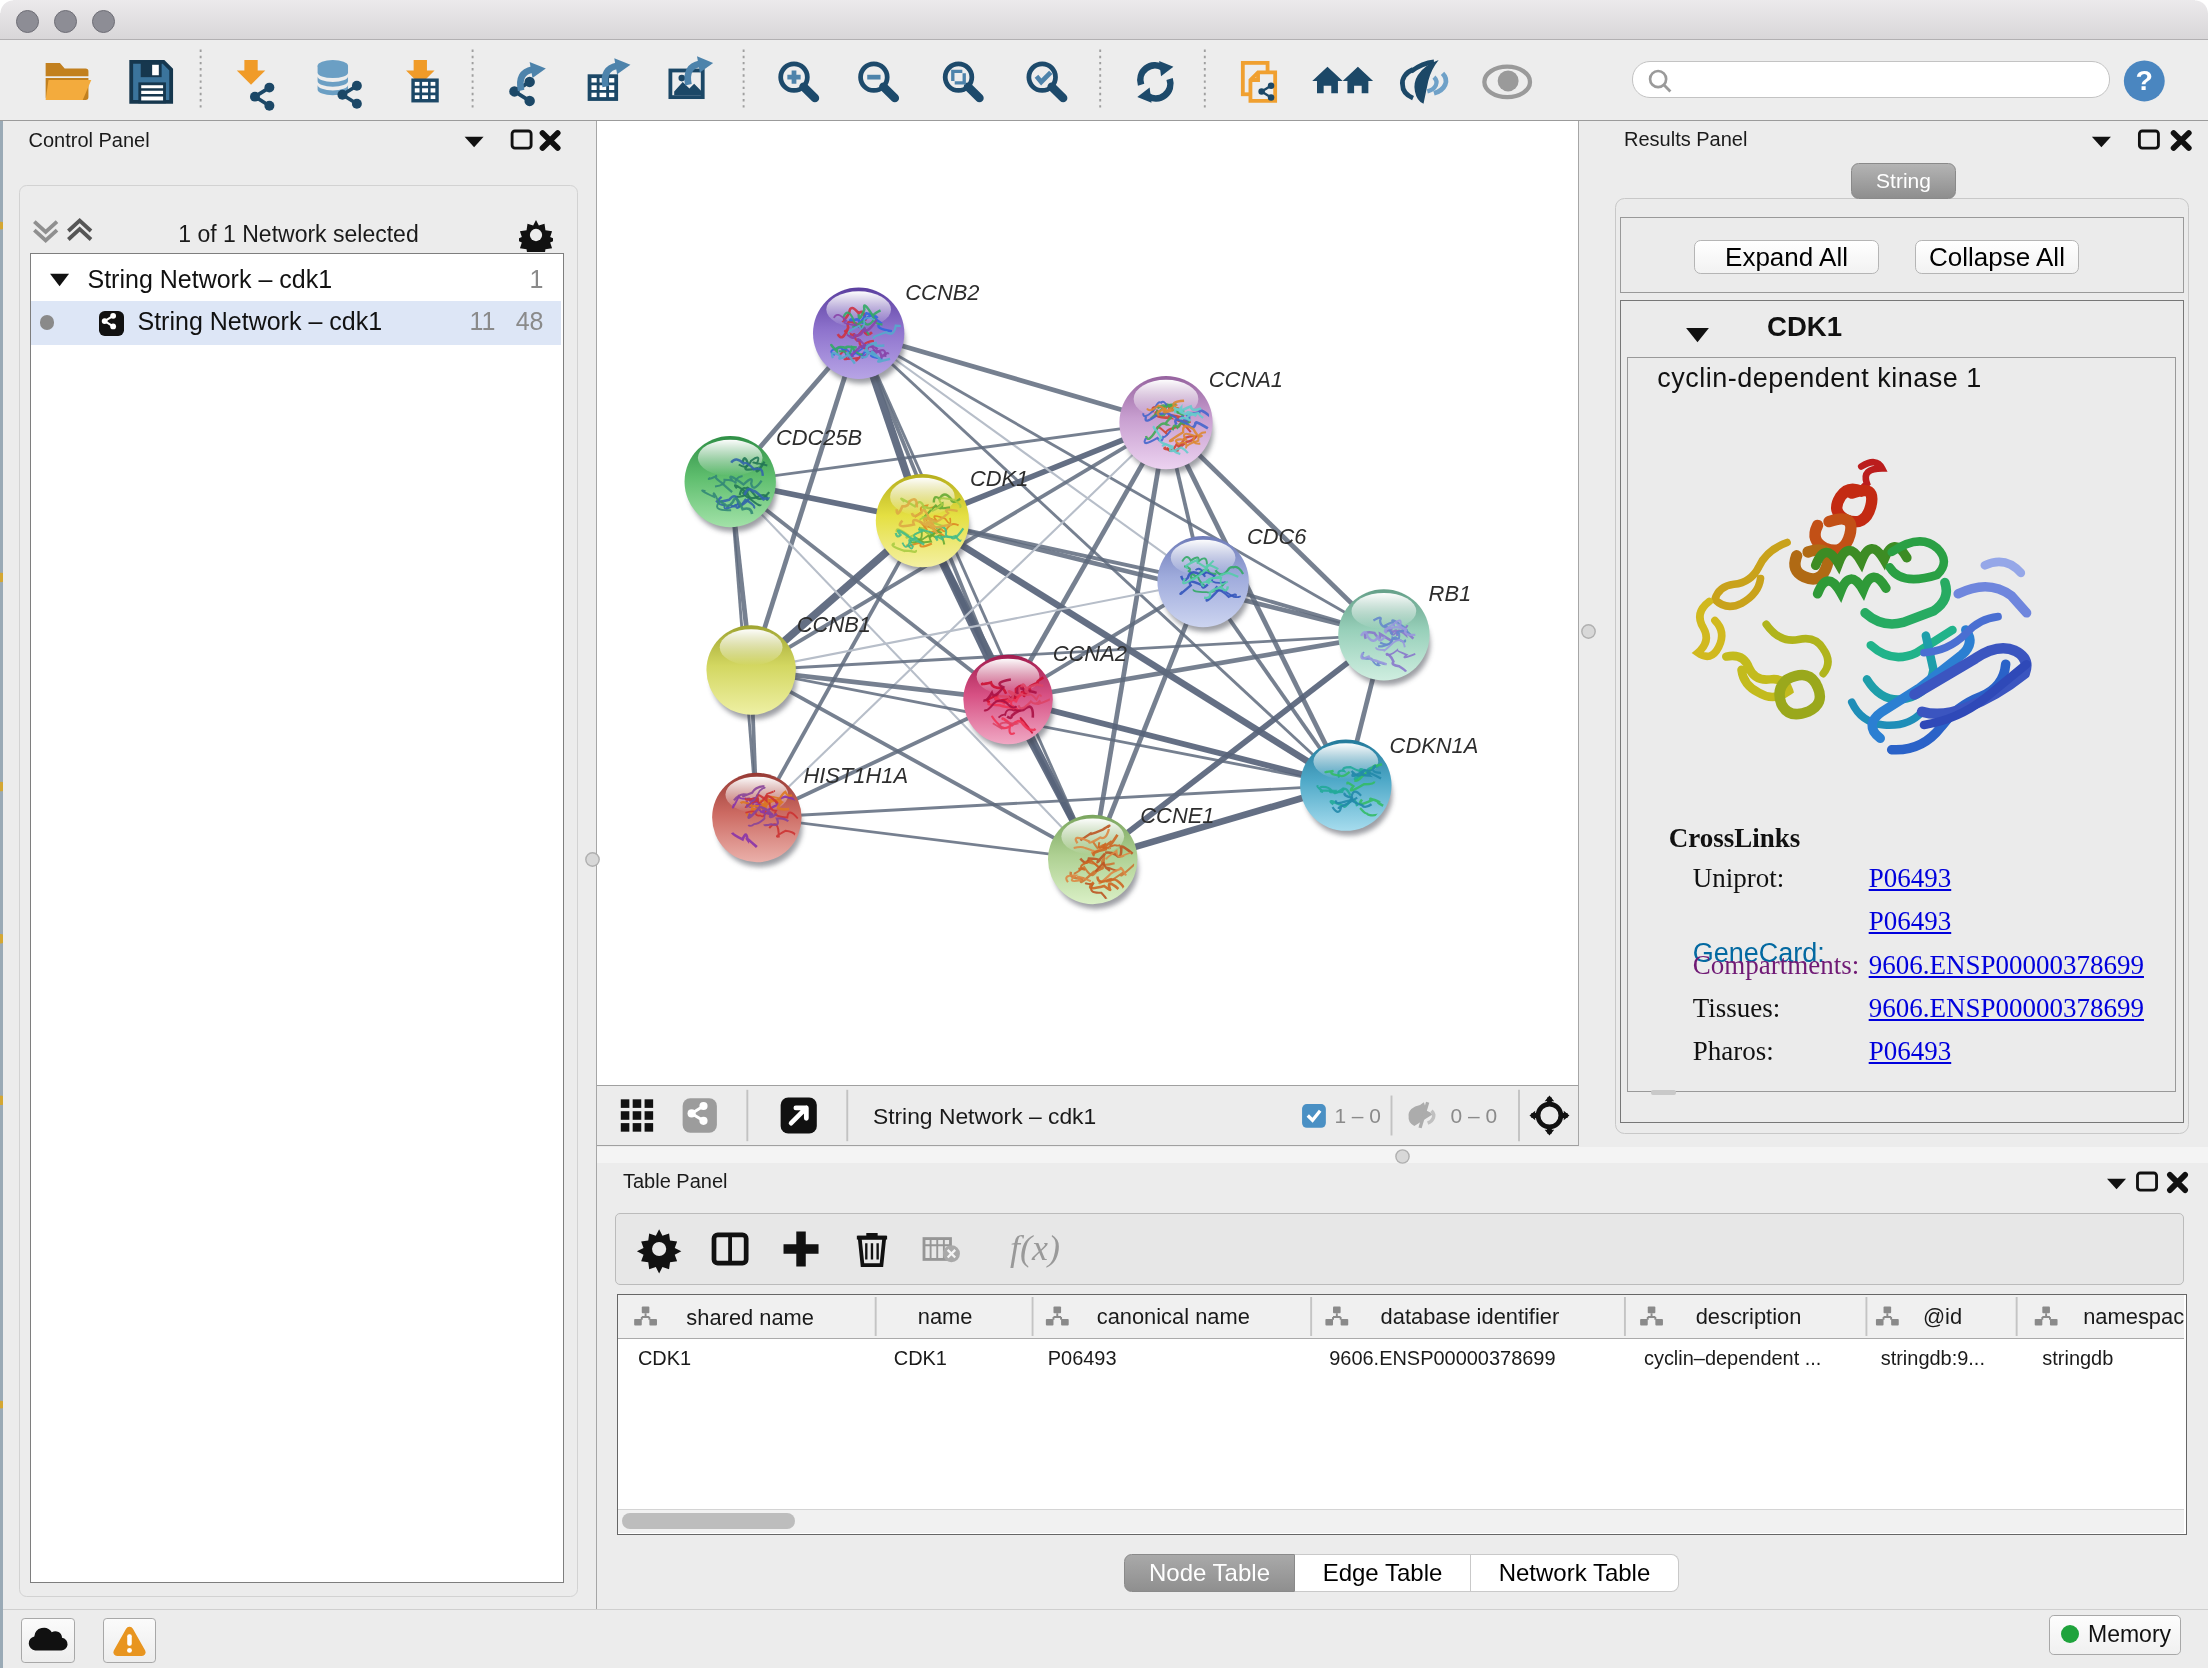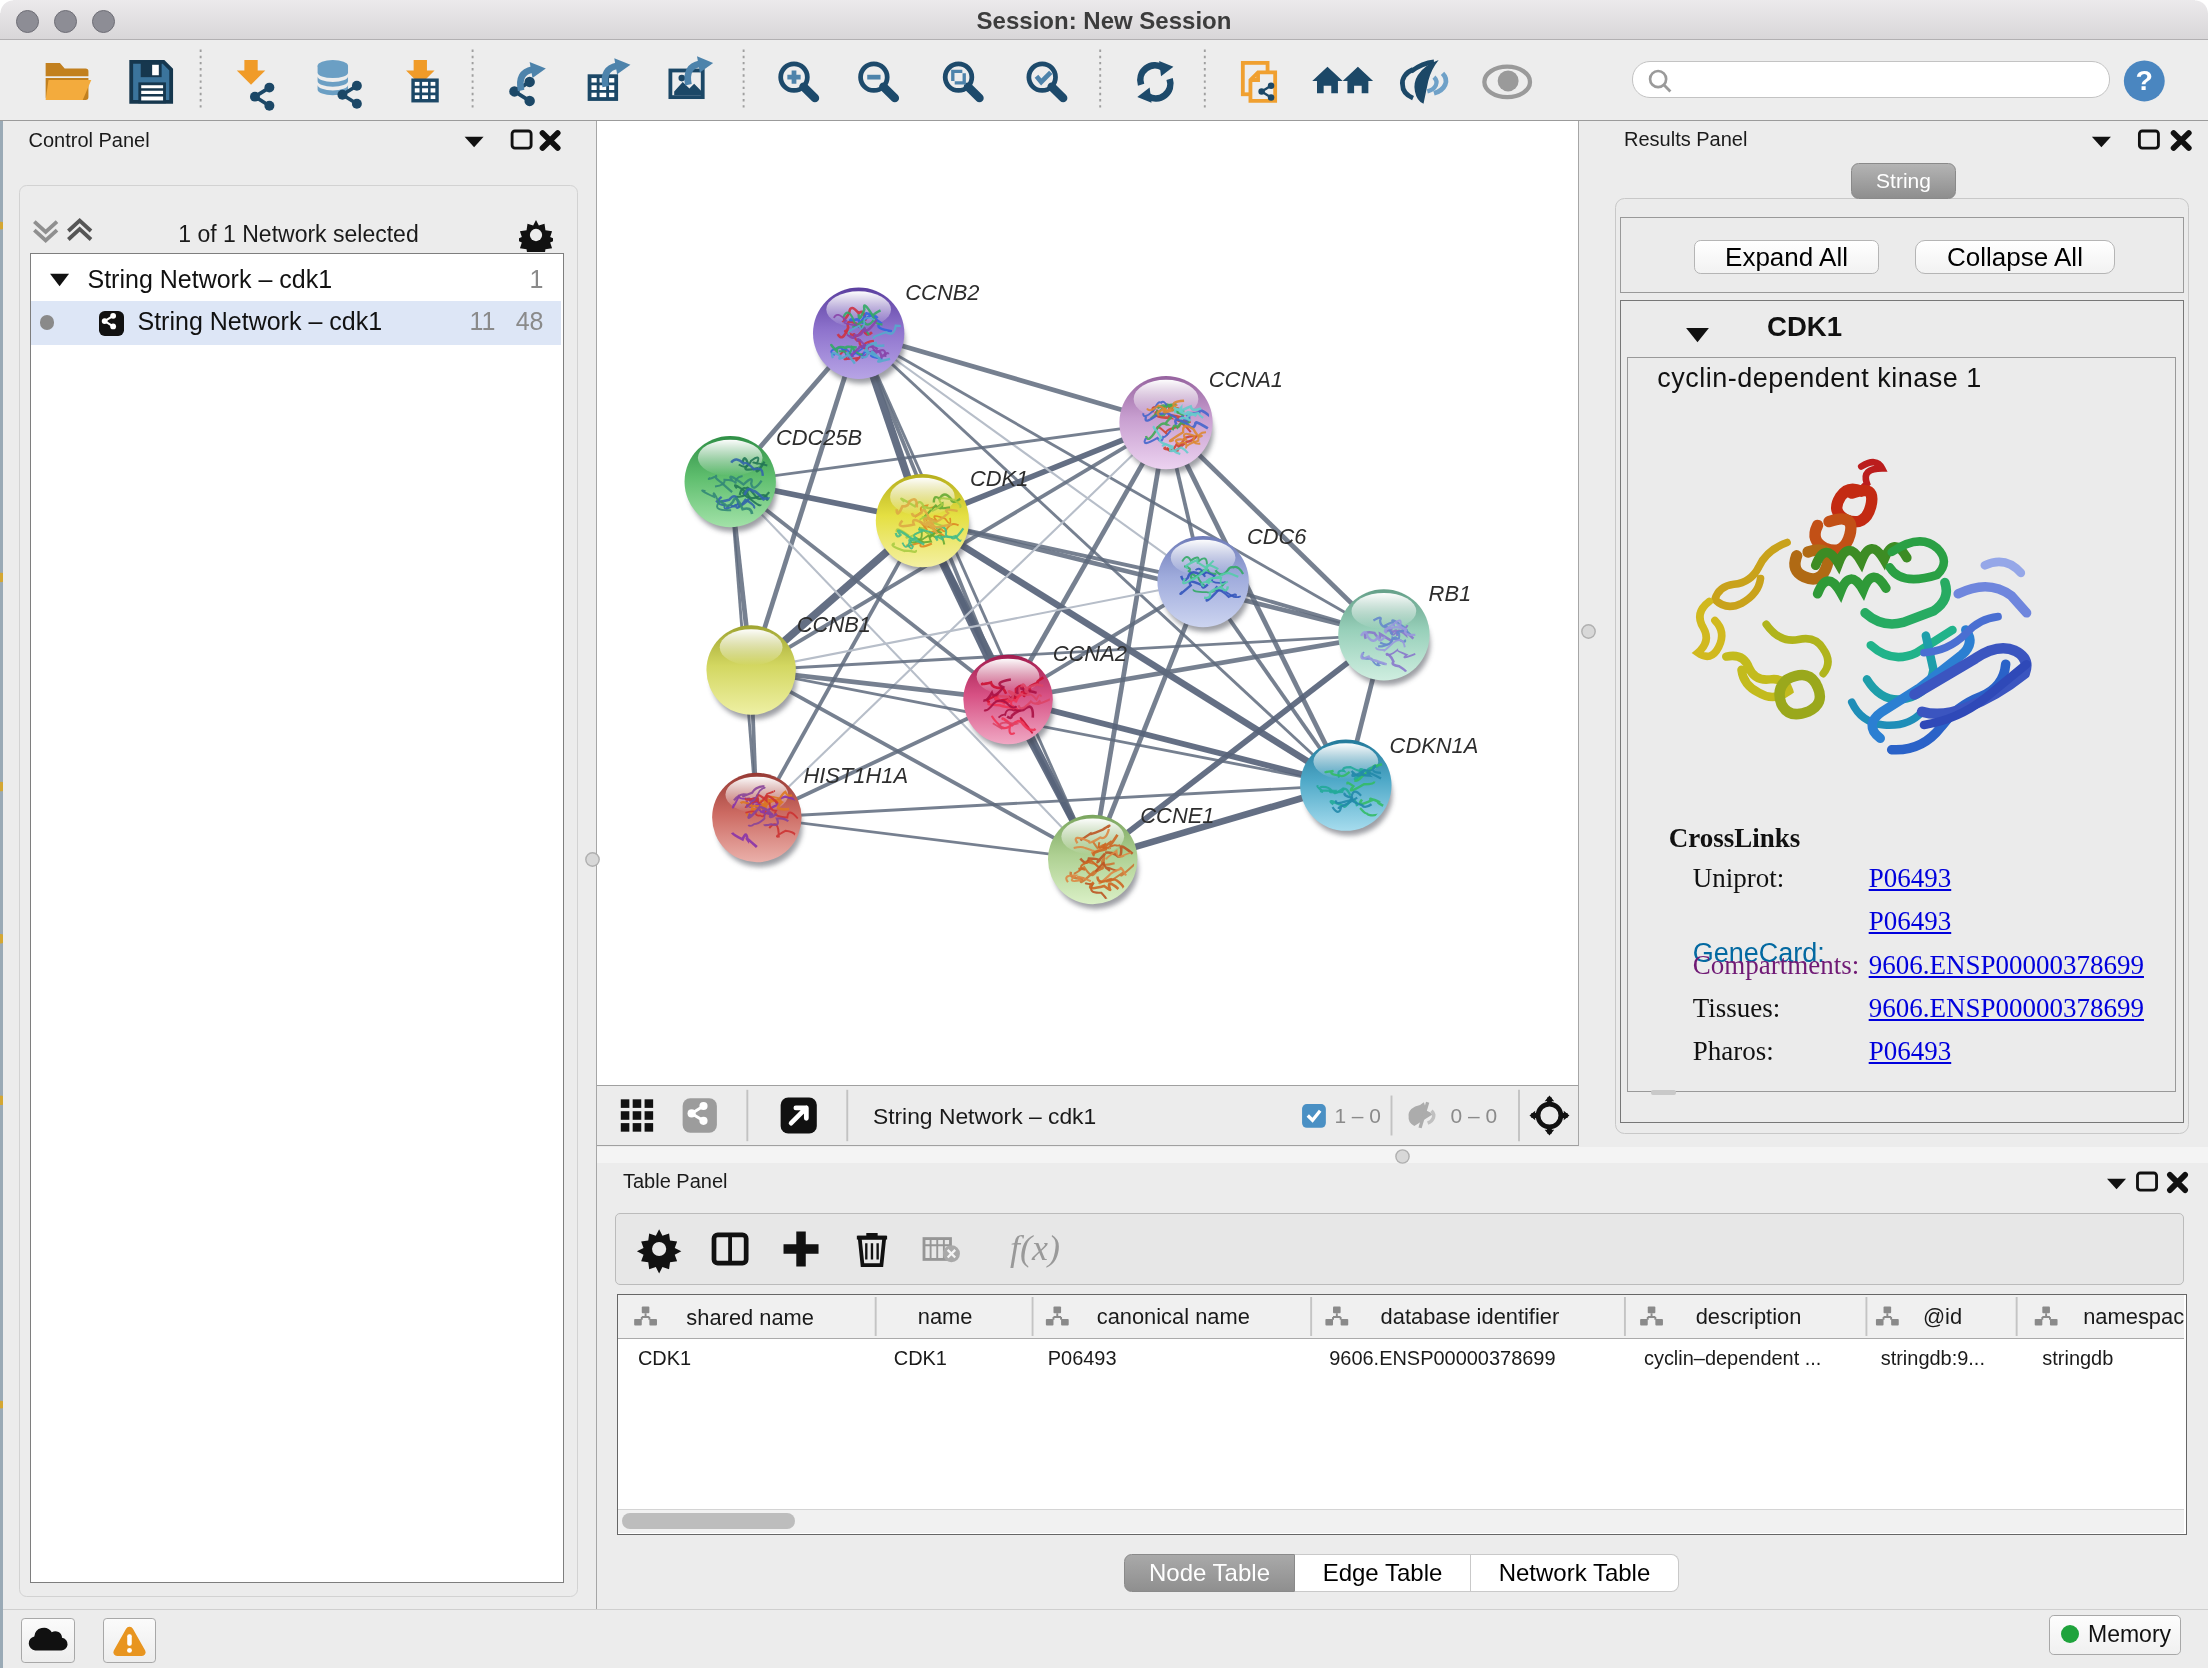--- a/index.html
+++ b/index.html
@@ -19,21 +19,20 @@
 .wbtn{position:absolute;background:linear-gradient(#ffffff,#f2f2f2);border:1px solid #b5b5b5;
  border-radius:6.7px;box-sizing:border-box;text-align:center;color:#000;}
 </style>
 </head>
 <body>
 
 <div class="abs titlebar">
  <div class="tl" style="left:16px;"></div>
  <div class="tl" style="left:54px;"></div>
  <div class="tl" style="left:92px;"></div>
- <div class="title">Session: New Session</div>
 </div>
 
 <div class="abs toolbar" id="toolbar">
 <svg width="2208" height="80" style="position:absolute;left:0;top:0;" viewBox="0 0 2322 84">
 <defs>
 <g id="shr">
           <circle cx="14" cy="0" r="5.5" fill="#1c4867"></circle>
           <circle cx="-2" cy="10" r="5.5" fill="#1c4867"></circle>
           <circle cx="14" cy="20" r="5.5" fill="#1c4867"></circle>
           <path d="M-2,10 L14,0 M-2,10 L14,20" stroke="#1c4867" stroke-width="4" fill="none"></path>
@@ -711,21 +710,21 @@
  <div class="abs panel-title" style="left:44px;top:6.7px;">Results Panel</div>
  <svg class="abs" style="left:510px;top:5.7px;" width="114" height="27" viewBox="0 0 120 28">
   <path d="M2,10 l20,0 -10,11 z" fill="#111"></path>
   <rect x="52" y="4" width="20" height="18" rx="3" fill="none" stroke="#111" stroke-width="3"></rect>
   <path d="M88,6 l16,16 M104,6 l-16,16" stroke="#111" stroke-width="6" stroke-linecap="round"></path>
  </svg>
  <div class="abs" style="left:35px;top:77px;width:574px;height:936px;background:#ebebeb;border:1px solid #c8c8c8;border-radius:9.5px;box-sizing:border-box;"></div>
  <div class="abs" style="left:271px;top:42px;width:105px;height:36px;background:linear-gradient(#b4b4b4,#8e8e8e);border:1px solid #8a8a8a;border-radius:7.6px;box-sizing:border-box;color:#fff;text-align:center;line-height:34px;font-size:21px;">String</div>
  <div class="abs" style="left:40px;top:96px;width:564px;height:76px;border:1px solid #999;box-sizing:border-box;">
   <div class="wbtn" style="left:73px;top:22px;width:185px;height:34px;line-height:32px;font-size:26px;">Expand All</div>
-  <div class="wbtn" style="left:294px;top:22px;width:200px;height:34px;line-height:32px;font-size:26px;border-radius:10px;">Collapse All</div>
+  <div class="wbtn" style="left:294px;top:22px;width:164px;height:34px;line-height:32px;font-size:26px;">Collapse All</div>
  </div>
  <div class="abs" style="left:40px;top:179px;width:564px;height:823px;border:1.9px solid #777;box-sizing:border-box;">
   <svg class="abs" style="left:64px;top:25px;" width="25" height="19" viewBox="0 0 26 20">
         <path d="M1,2 l24,0 -12,15 z" fill="#111"></path>
       </svg>
   <div class="abs" style="left:146px;top:9.5px;font-size:27.6px;font-weight:bold;color:#111;">CDK1</div>
   <div class="abs" style="left:5.7px;top:56px;width:549px;height:735px;border:1px solid #999;box-sizing:border-box;">
    <div class="abs" style="left:29.5px;top:4.8px;font-size:27px;letter-spacing:0.5px;color:#111;">cyclin-dependent kinase 1</div>
    <svg class="abs" style="left:47px;top:95px;" width="363" height="314" viewBox="0 0 382 330" id="protein">
     <g fill="none" stroke-linecap="round">

